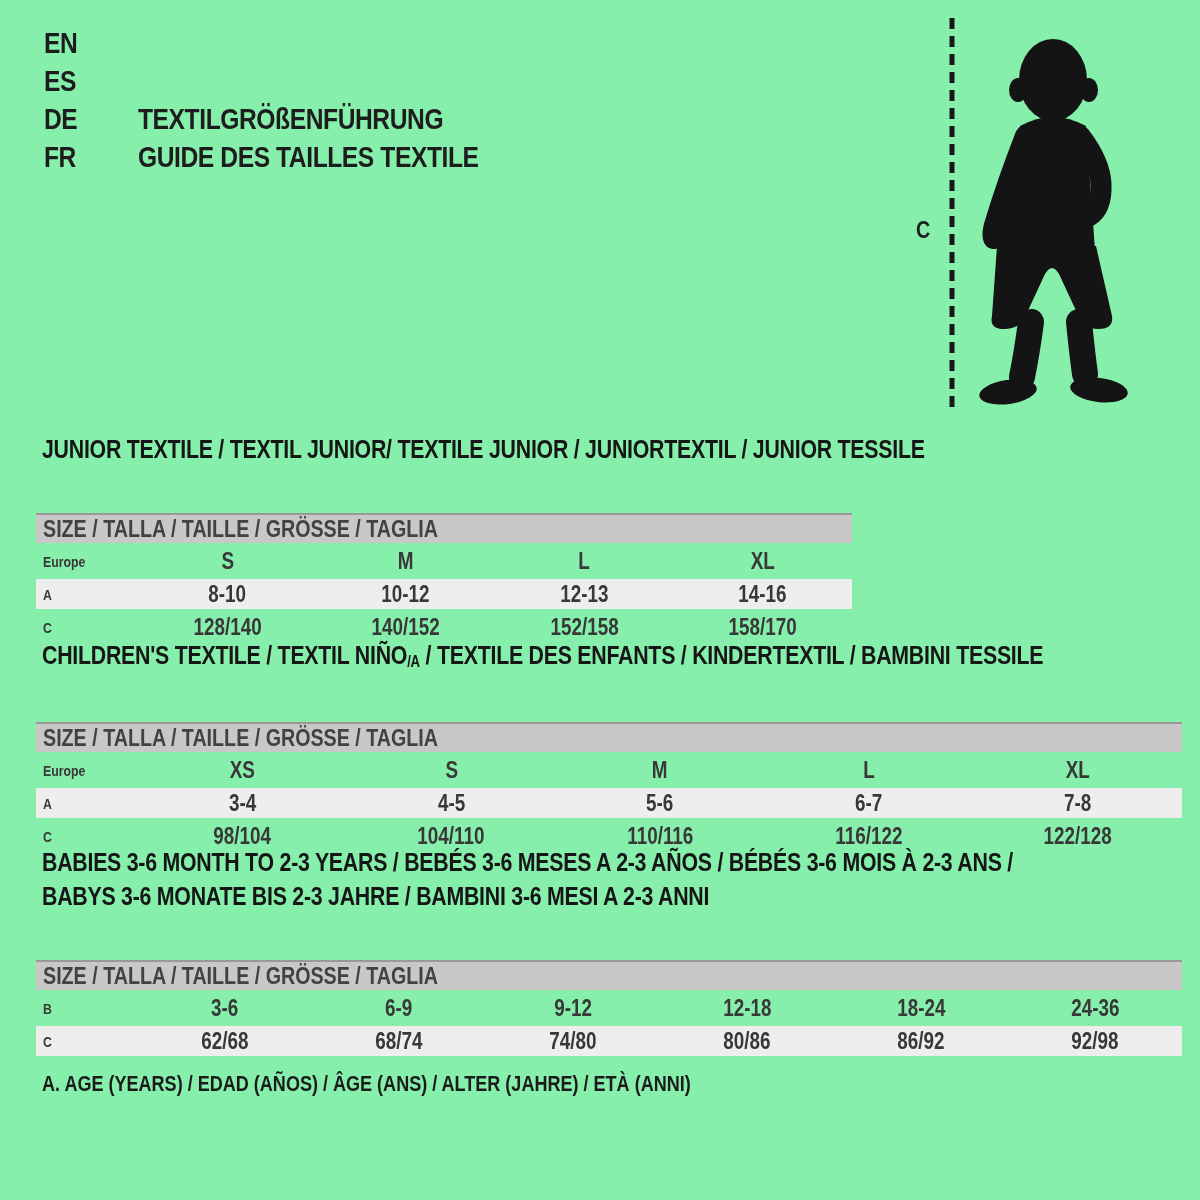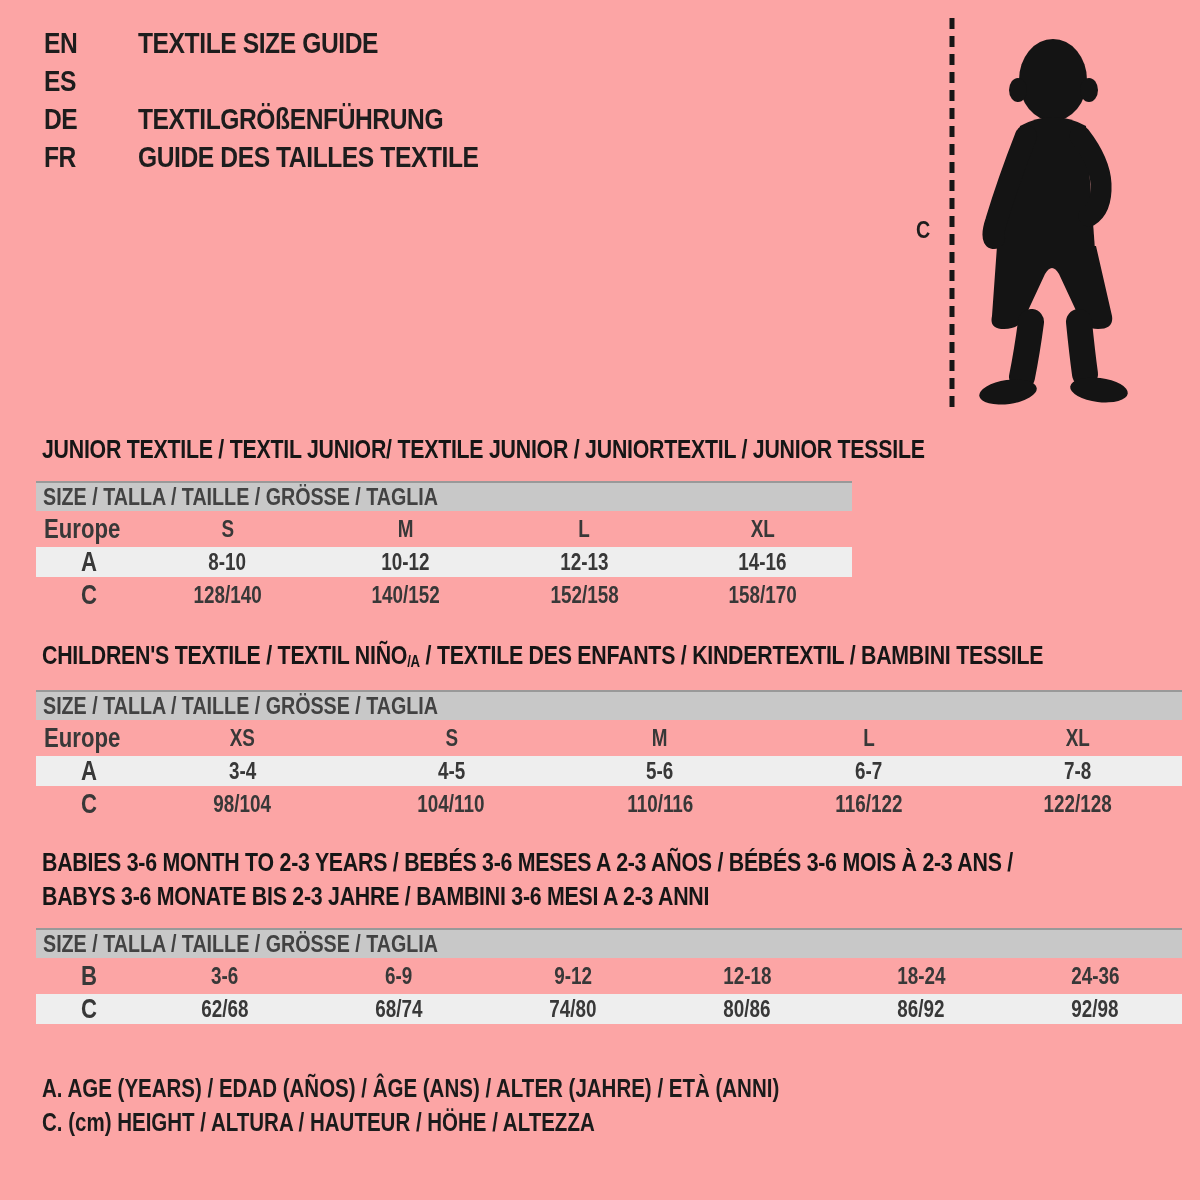--- a/index.html
+++ b/index.html
@@ -1,17 +1,17 @@
 <!DOCTYPE html>
 <html><head>
 <meta charset="utf-8">
 <style>
   html,body { margin:0; padding:0; background:#ffffff; }
   .page {
-    position:relative; width:1200px; height:1200px; background:#fca5a5;
+    position:relative; width:1200px; height:1200px; background:#86efac;
     font-family:"Liberation Sans","DejaVu Sans",sans-serif; font-weight:bold;
     color:#1d1d1d; overflow:hidden;
   }
   
   .cx { display:inline-block; transform:scaleX(0.82); transform-origin:0 50%; white-space:nowrap; }
   .cxc { transform-origin:50% 50%; }
 
   
   .lang-block { position:absolute; left:44px; top:24px; }
   .lang-row { display:flex; align-items:center; height:38px; font-size:30px; letter-spacing:-0.5px; }
@@ -23,47 +23,46 @@
 
   
   .section-title { position:absolute; left:42px; font-size:26px; letter-spacing:-0.3px; color:#161616; }
   .sub { font-size:0.62em; position:relative; top:3px; }
 
   
   .size-table { position:absolute; left:36px; }
   .thead {
     height:30px; box-sizing:border-box; border-top:2px solid #999999;
     background:#c8c8c8; color:#424242; display:flex; align-items:center;
-    padding-left:7px; font-size:24px;
+    padding-left:7px; font-size:24px;margin-top:32px;
   }
   .trow { display:flex; align-items:center; height:36px; color:#383838; }
   .trow.shaded { background:#eeeeee; height:30px; }
-  .rlabel { width:102px; box-sizing:border-box; padding-left:7px; font-size:27px;text-align:center; }
+  .rlabel { width:102px; box-sizing:border-box; padding-left:7px; font-size:15px; }
   .cell { flex:1; text-align:center; font-size:23px; }
 
   .t-junior  { top:481px; width:816px; }
   .t-children{ top:690px; width:1146px; }
   .t-babies  { top:928px; width:1146px; }
   .title-junior   { top:434px; }
   .title-children { top:640px; }
   .title-babies   { top:845px; line-height:34px; }
 
   
   .legend { position:absolute; left:42px; top:1071px; }
-  .legend-line { height:34px; font-size:25px; color:#1b1b1b; display:flex; align-items:center; }
+  .legend-line { height:34px; font-size:22px; color:#1b1b1b; display:flex; }
 </style>
 </head>
 <body>
 
 <div class="page">
 
   <div class="lang-block">
       <div class="lang-row">
         <span class="lang-code"><span class="cx">EN</span></span>
-        <span><span class="cx">TEXTILE SIZE GUIDE</span></span>
       </div>
       <div class="lang-row">
         <span class="lang-code"><span class="cx">ES</span></span>
       </div>
       <div class="lang-row">
         <span class="lang-code"><span class="cx">DE</span></span>
         <span><span class="cx">TEXTILGRÖßENFÜHRUNG</span></span>
       </div>
       <div class="lang-row">
         <span class="lang-code"><span class="cx">FR</span></span>
@@ -185,18 +184,15 @@
           <div class="cell"><span class="cx cxc">86/92</span></div>
           <div class="cell"><span class="cx cxc">92/98</span></div>
         </div>
       </div>
   </div>
 
   <div class="legend">
       <div class="legend-line">
         <span class="cx">A. AGE (YEARS) / EDAD (AÑOS) / ÂGE (ANS) / ALTER (JAHRE) / ETÀ (ANNI)</span>
       </div>
-      <div class="legend-line">
-        <span class="cx">C. (cm) HEIGHT / ALTURA / HAUTEUR / HÖHE / ALTEZZA</span>
-      </div>
     </div>
 
 </div>
 
 </body></html>

